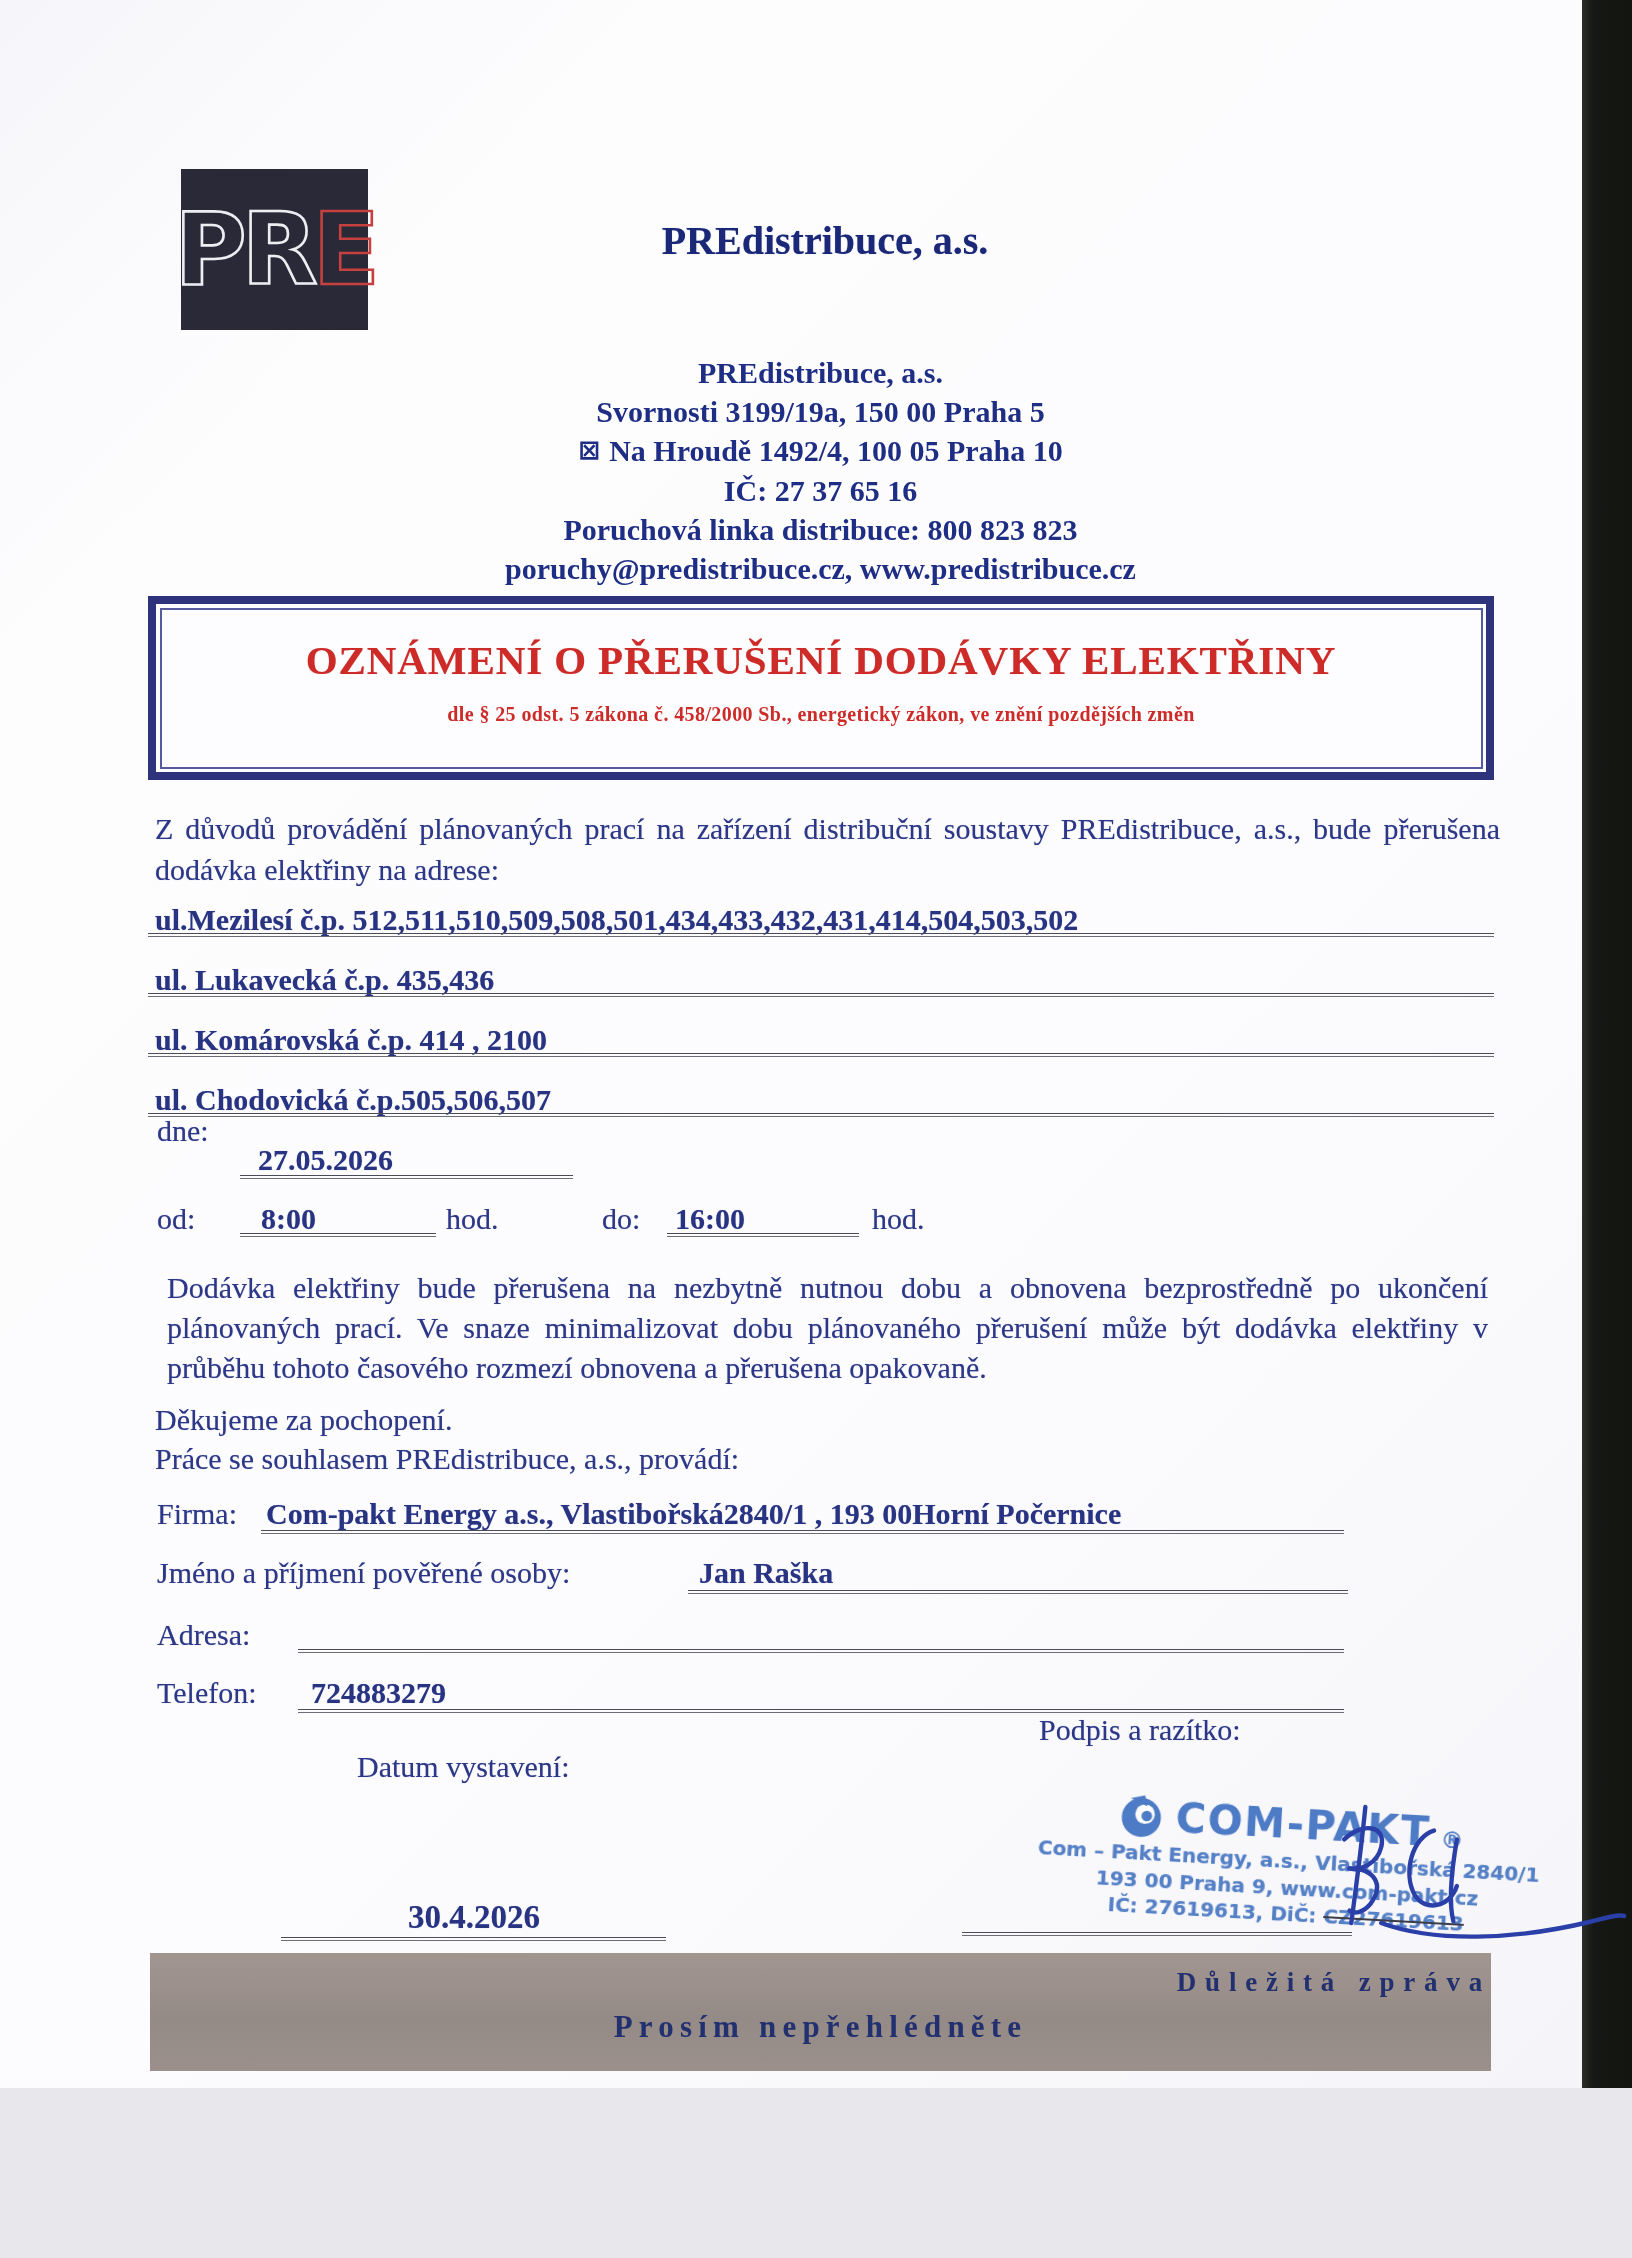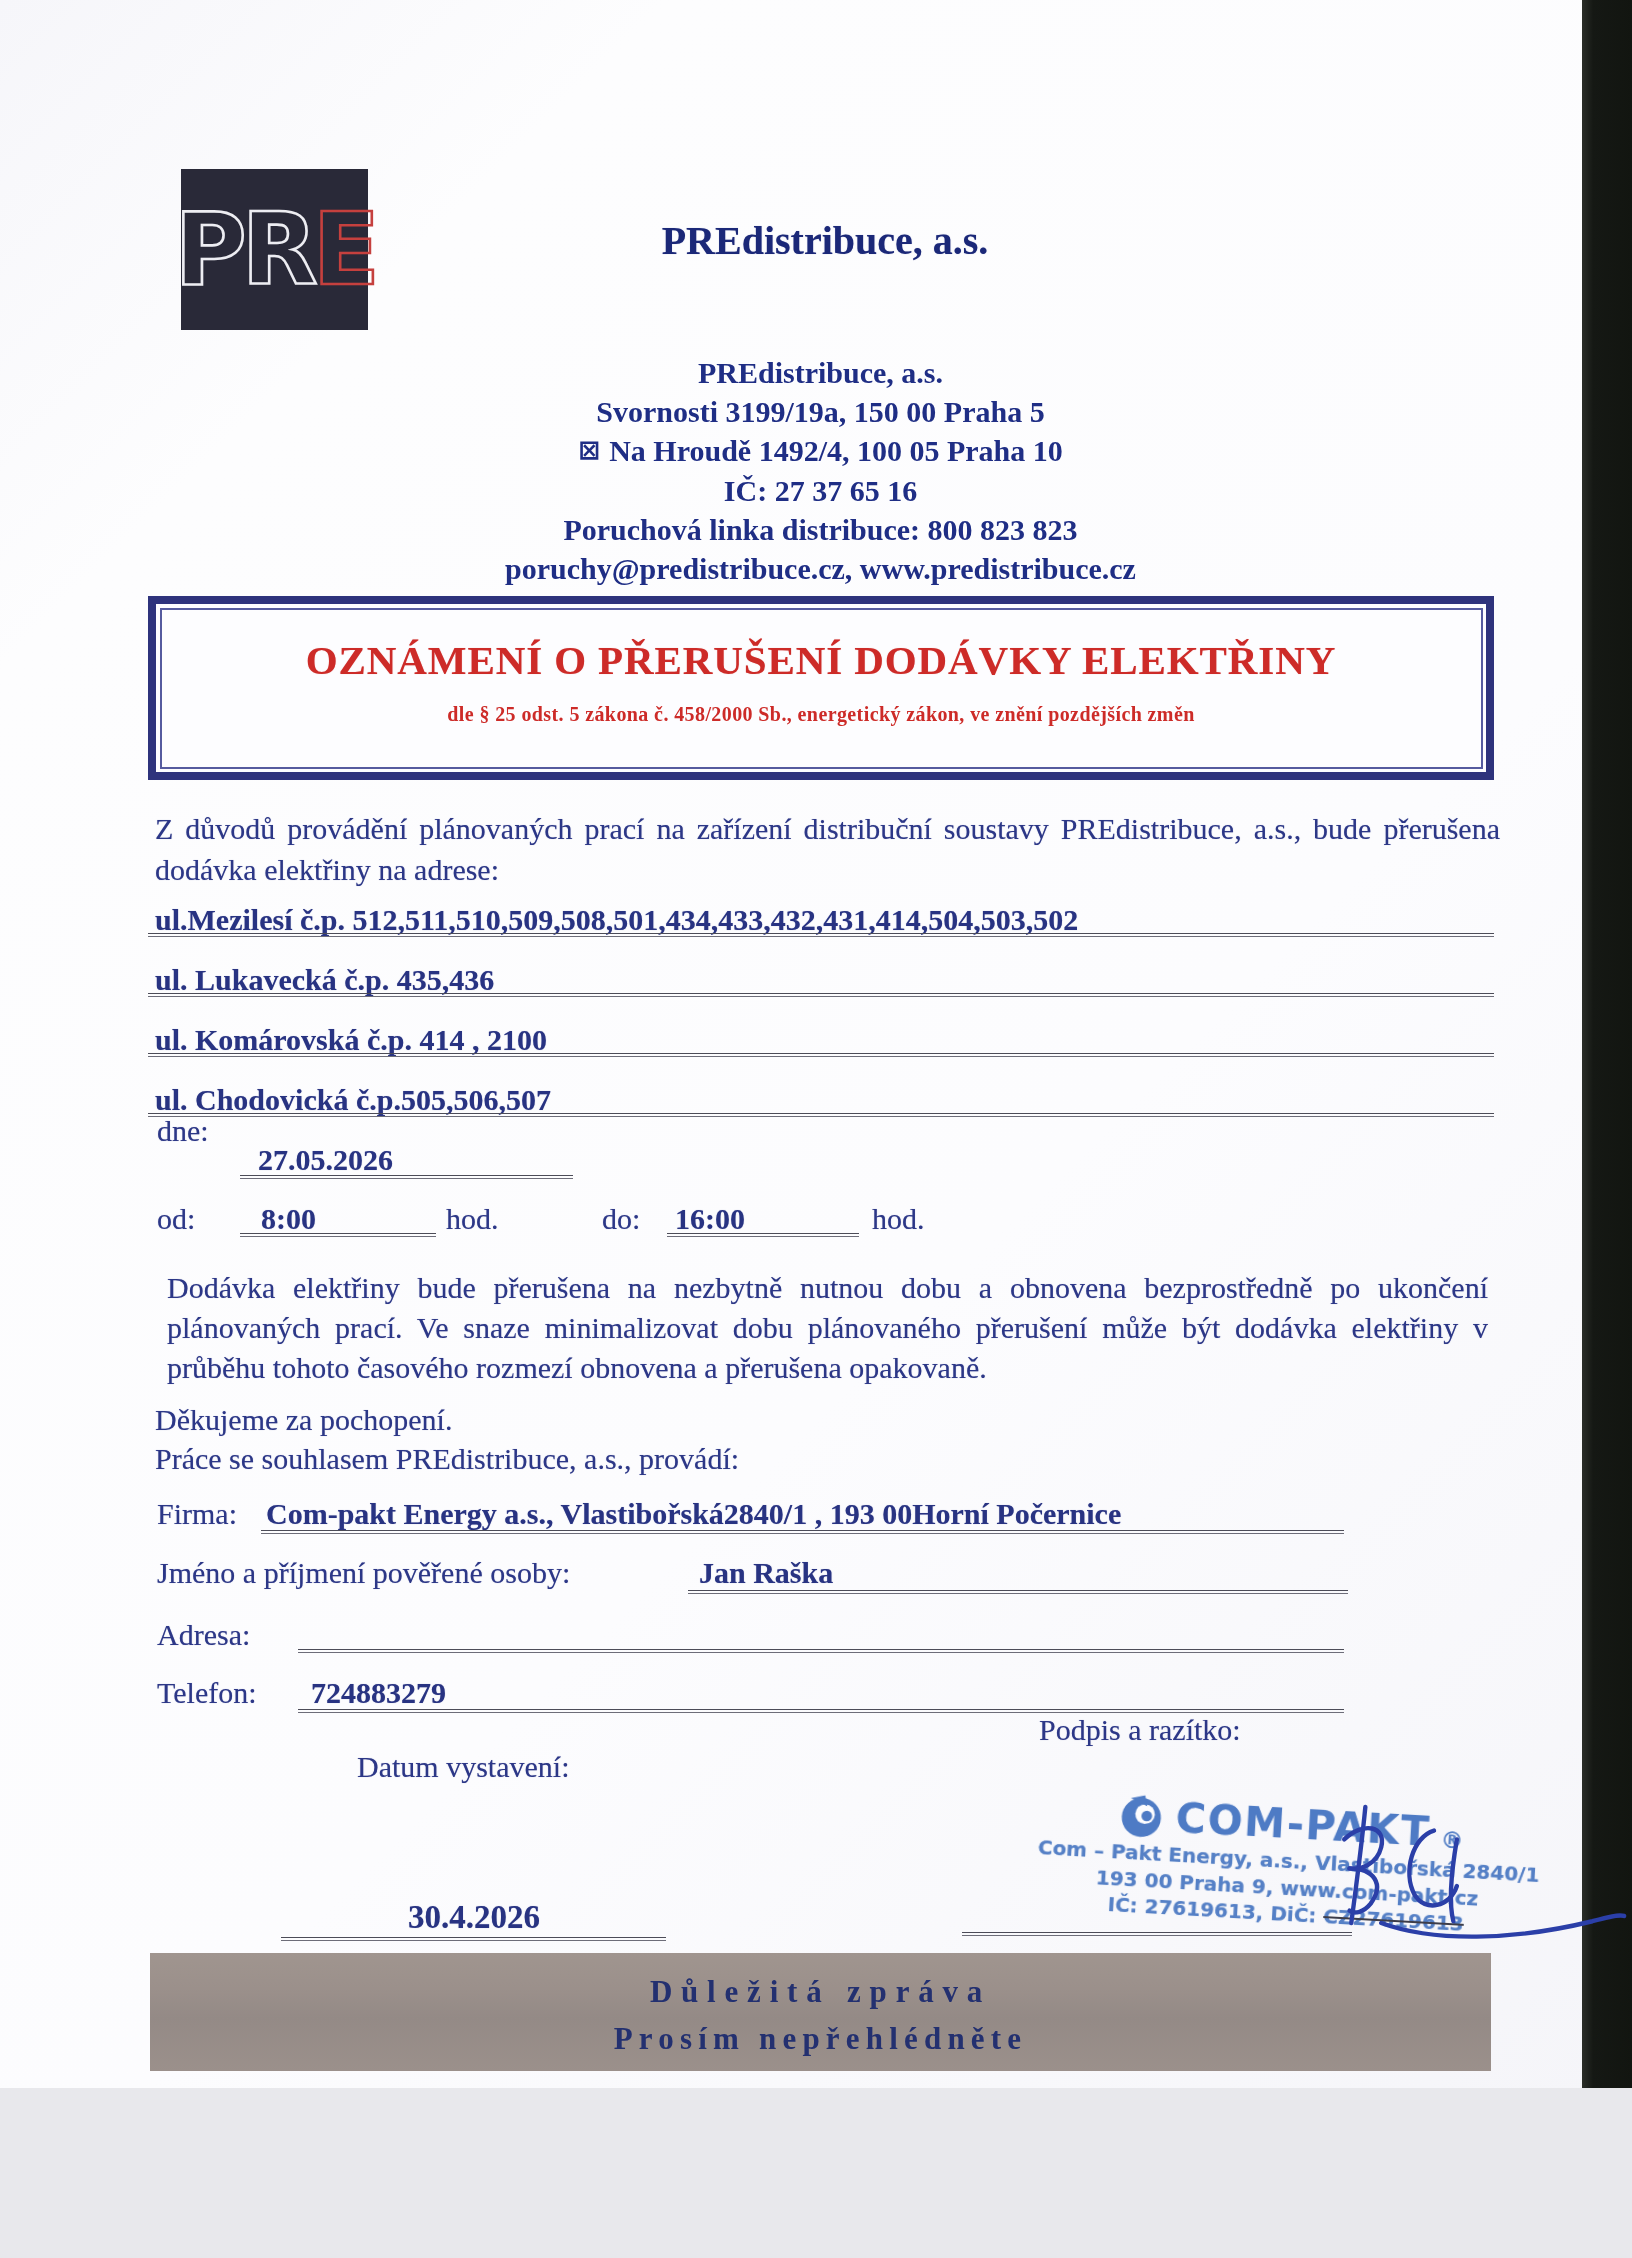--- a/index.html
+++ b/index.html
@@ -54,21 +54,21 @@
   .stamp-name{font-size:41px;font-weight:700;letter-spacing:1.8px;color:#4e7bc5;
     text-shadow:0 0 0.9px rgba(78,123,197,.6);}
   .stamp-reg{font-size:23px;font-weight:700;position:relative;top:7px;}
   .stamp-line{font-size:20px;line-height:26.5px;font-weight:700;
     text-shadow:0 0 0.9px rgba(85,128,197,.5);}
   .strike{text-decoration:line-through;text-decoration-color:#3d3d49;}
   
   .banner{left:150px;top:1953px;width:1341px;height:118px;
     background:linear-gradient(to bottom,#a0958f 0,#9b908b 30%,#948a86 55%,#9b908b 100%);
     text-align:center;color:#233070;font-weight:700;}
-  .banner .b1{padding-top:21px;font-size:31px;letter-spacing:8.8px;}
+  .banner .b1{padding-top:14px;font-size:27px;letter-spacing:8.8px;text-align:right;}
   .banner .b2{padding-top:10.6px;font-size:31px;letter-spacing:6.2px;}
 </style>
 </head>
 <body>
 
 <div class="page">
 
   <div class="abs scanband"></div>
 
   <div class="abs logo">

